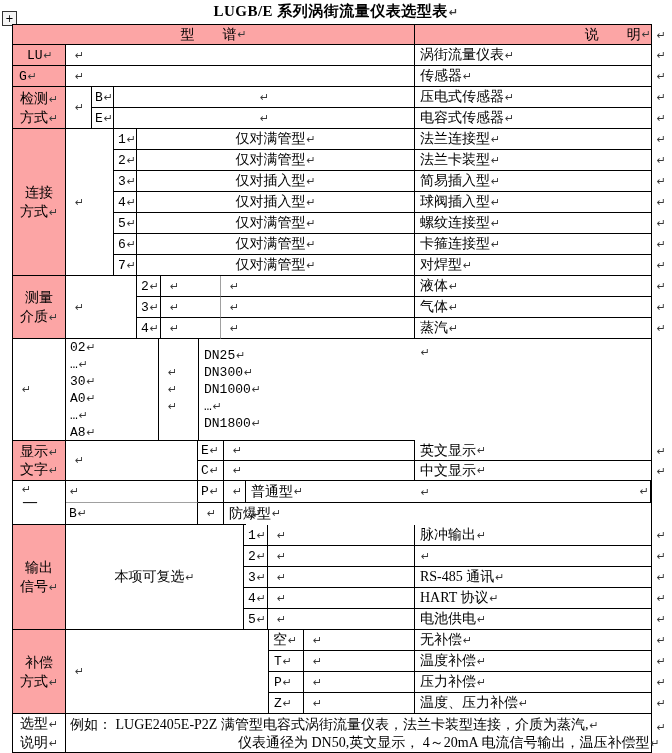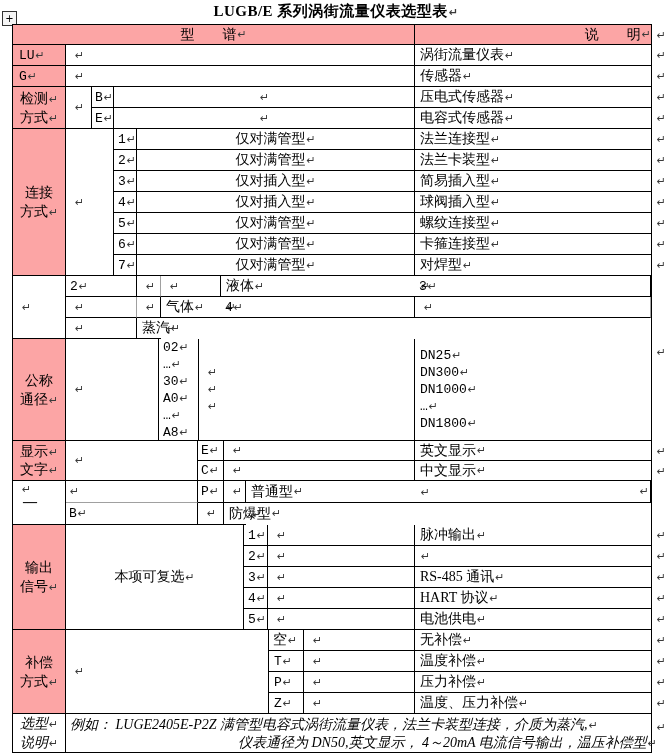--- a/index.html
+++ b/index.html
@@ -13,21 +13,21 @@
          font-family:"DejaVu Sans",sans-serif;}
   .tbl{position:absolute;left:12px;top:24px;width:640px;border:1px solid #000;
        box-sizing:border-box;background:#fff;}
   .grp{display:grid;grid-auto-flow:row;}
   .cell{border-right:1px solid #000;border-bottom:1px solid #000;box-sizing:border-box;
         display:flex;align-items:center;position:relative;overflow:visible;white-space:nowrap;}
   .gray{background:#fca5a5;}
   .center{justify-content:center;}
   .padl{padding-left:8px;}
   .desc{border-right:none;padding-left:5px;}
-  .nbb{border-bottom:none;font-style:italic;}
+  .nbb{border-bottom:none;}
   .lightr{border-right-color:#a0a0a0;}
   .lightb{border-bottom-color:#a0a0a0;}
   .label{flex-direction:column;justify-content:center;line-height:19px;}
   .lln{display:block;text-align:right;}
   .pm{font-family:"DejaVu Sans",sans-serif;font-size:11px;color:#3a3a3a;line-height:1;
       display:inline-block;vertical-align:baseline;margin-left:1px;}
   .rm{position:absolute;right:-15px;top:50%;transform:translateY(-50%);}
   .rmtop{top:8px;transform:none;}
   .code{font-family:"Liberation Mono",monospace;font-size:13px;}
   .mono{font-family:"Liberation Mono",monospace;font-size:13px;}
@@ -61,21 +61,21 @@
           <span class="pm">↵</span>
         </div>
       <div class="cell gray center desc" style="justify-content:flex-end">
           <span>说　　明</span>
           <span class="pm">↵</span>
           <span class="pm rm">↵</span>
         </div>
     </div>
 
     <div class="grp" style="grid-template-columns:53px 349px 236px;grid-template-rows:21px">
-      <div class="cell gray code" style="padding-left:6px">
+      <div class="cell gray code" style="padding-left:14px">
           <span>LU</span>
           <span class="pm">↵</span>
         </div>
       <div class="cell padl">
           <span class="pm">↵</span>
         </div>
       <div class="cell desc">
           <span>涡街流量仪表</span>
           <span class="pm">↵</span>
           <span class="pm rm">↵</span>
@@ -233,20 +233,24 @@
           <span class="pm">↵</span>
         </div>
       <div class="cell desc">
           <span>对焊型</span>
           <span class="pm">↵</span>
           <span class="pm rm">↵</span>
         </div>
     </div>
 
     <div class="grp" style="grid-template-columns:53px 71px 24px 60px 194px 236px;grid-template-rows:repeat(3,21px)">
+      <div class="cell gray label" style="grid-row:span 3">
+        <span class="lln"><span>测量</span></span>
+        <span class="lln"><span>介质</span><span class="pm">↵</span></span>
+      </div>
       <div class="cell padl" style="grid-row:span 3">
           <span class="pm">↵</span>
         </div>
 
       <div class="cell code" style="padding-left:4px">
           <span>2</span>
           <span class="pm">↵</span>
         </div>
       <div class="cell padl lightr">
           <span class="pm">↵</span>
@@ -287,24 +291,20 @@
           <span class="pm">↵</span>
         </div>
       <div class="cell desc">
           <span>蒸汽</span>
           <span class="pm">↵</span>
           <span class="pm rm">↵</span>
         </div>
     </div>
 
     <div class="grp" style="grid-template-columns:53px 93px 40px 216px 236px;grid-template-rows:102px">
-      <div class="cell gray label">
-        <span class="lln"><span>公称</span></span>
-        <span class="lln"><span>通径</span><span class="pm">↵</span></span>
-      </div>
       <div class="cell padl">
           <span class="pm">↵</span>
         </div>
       <div class="cell stack mono" style="padding-left:4px">
         <span class="ln"><span>02</span><span class="pm">↵</span></span>
         <span class="ln"><span>…</span><span class="pm">↵</span></span>
         <span class="ln"><span>30</span><span class="pm">↵</span></span>
         <span class="ln"><span>A0</span><span class="pm">↵</span></span>
         <span class="ln"><span>…</span><span class="pm">↵</span></span>
         <span class="ln"><span>A8</span><span class="pm">↵</span></span>

